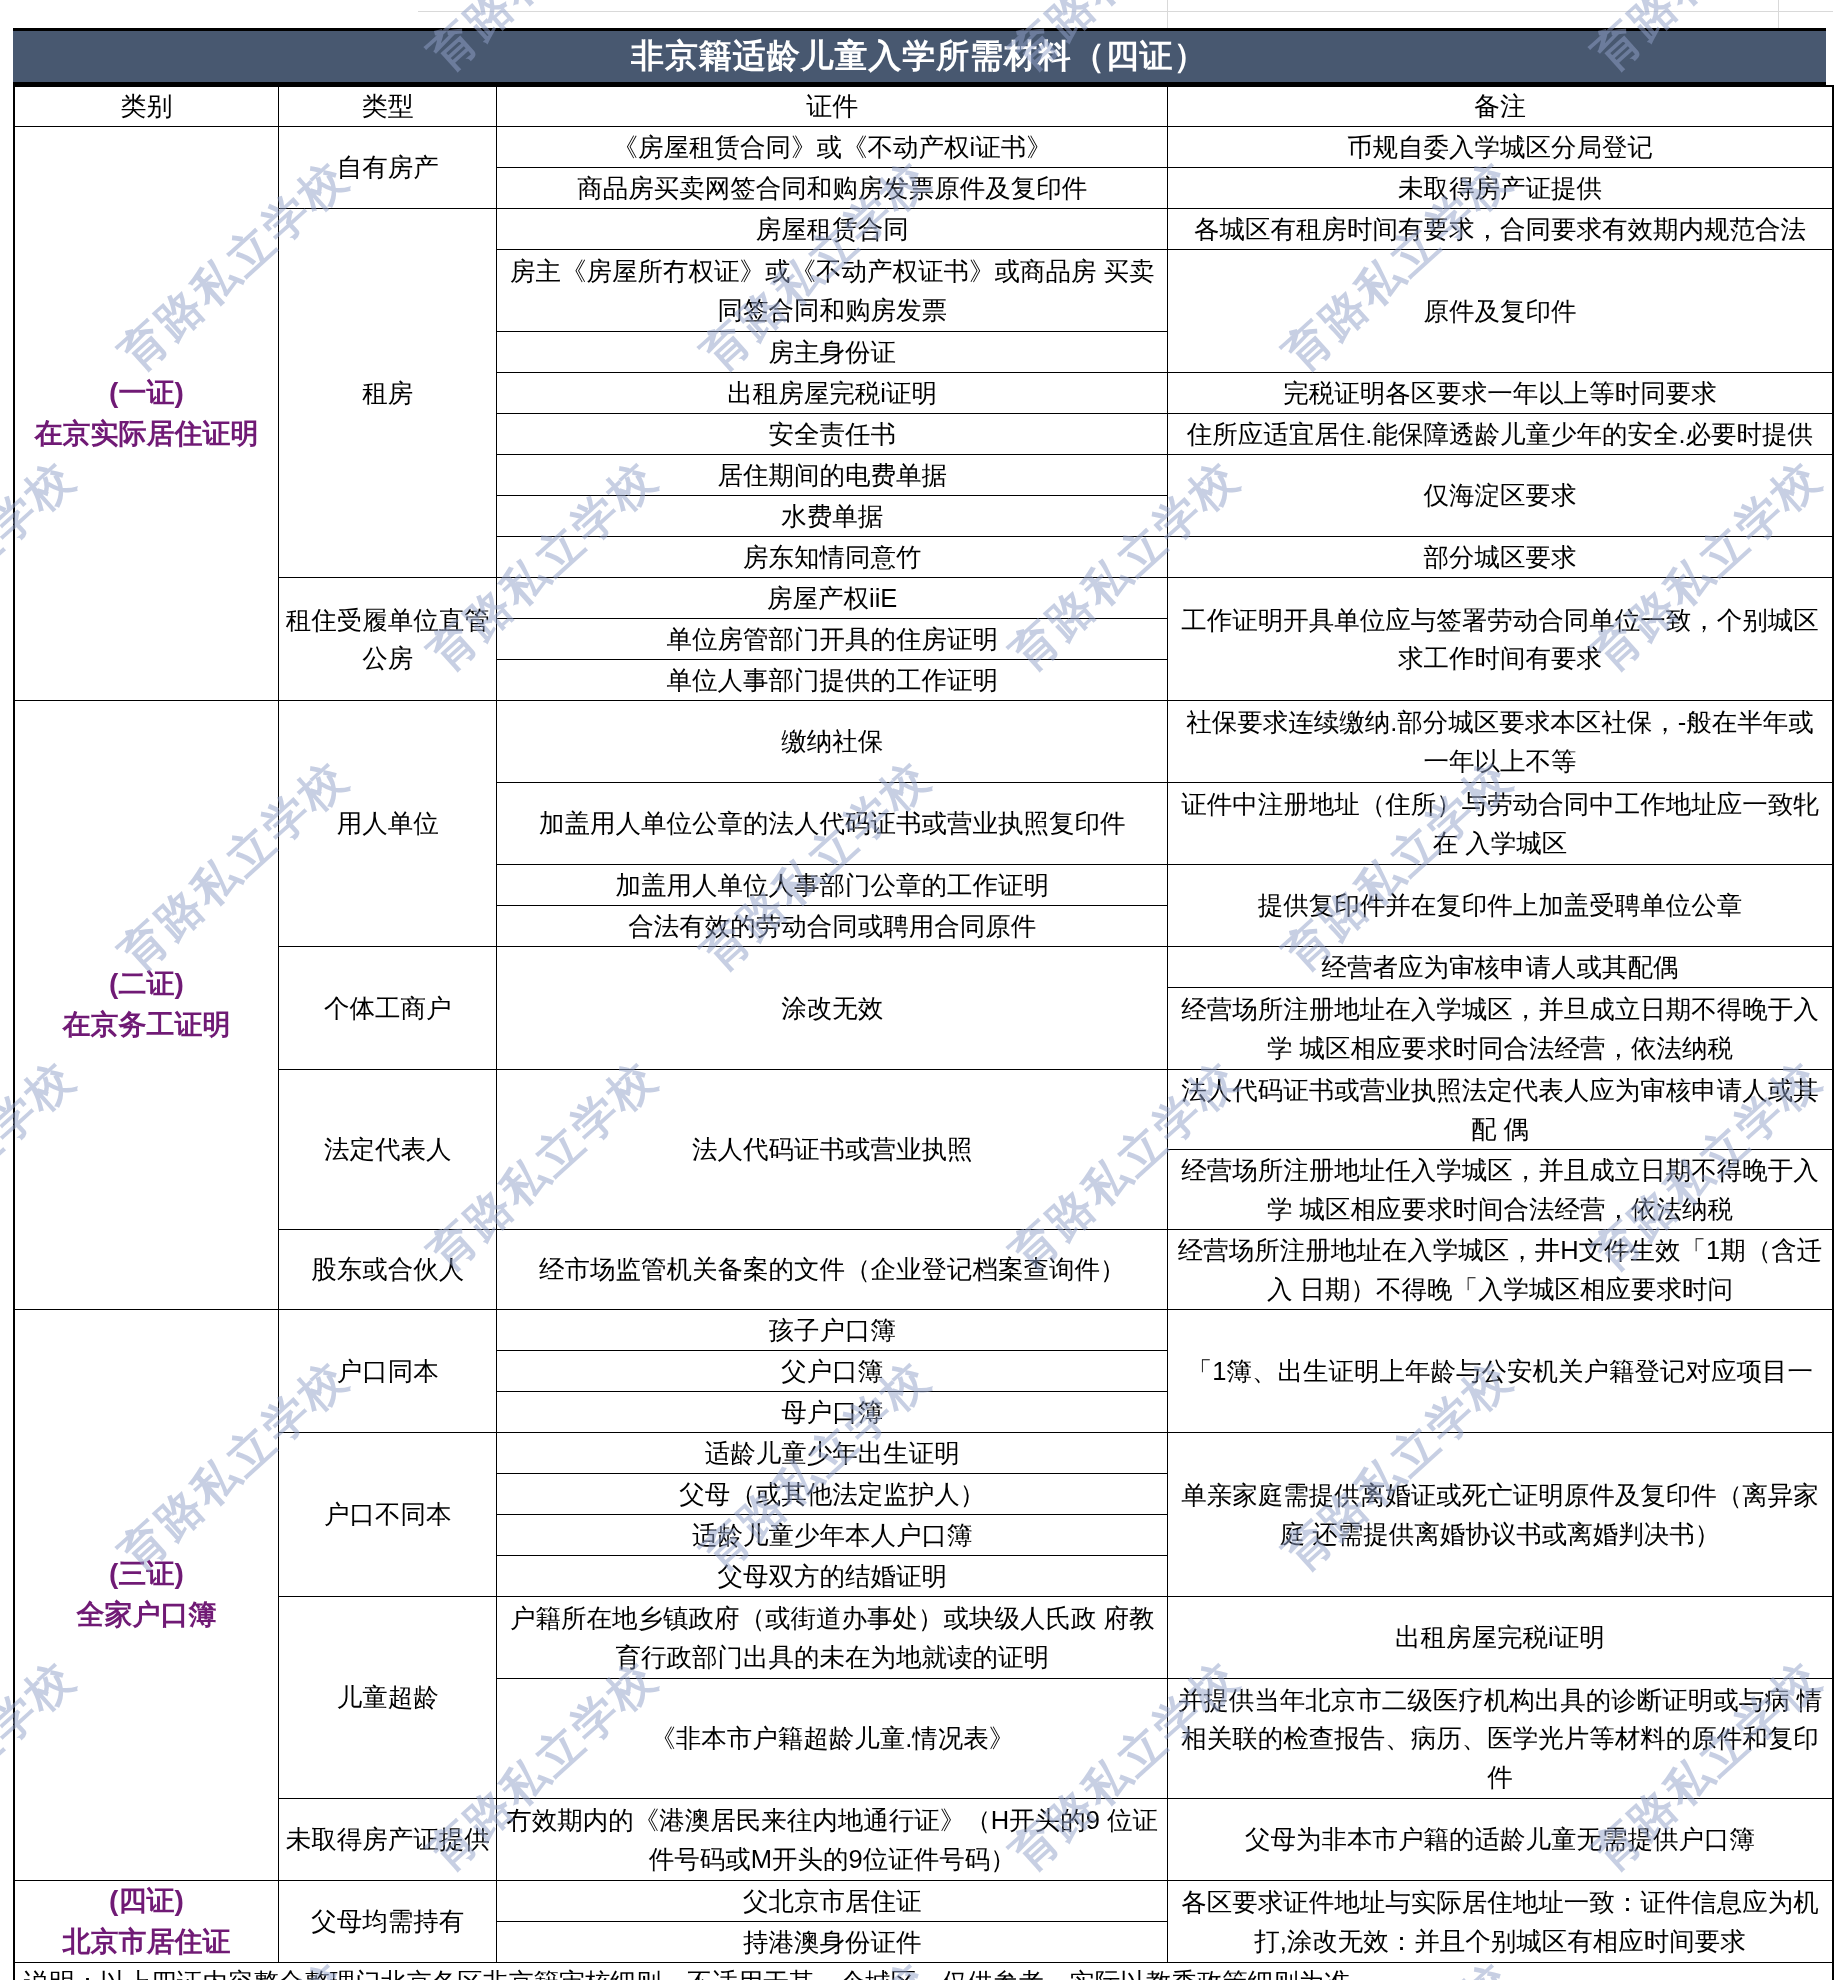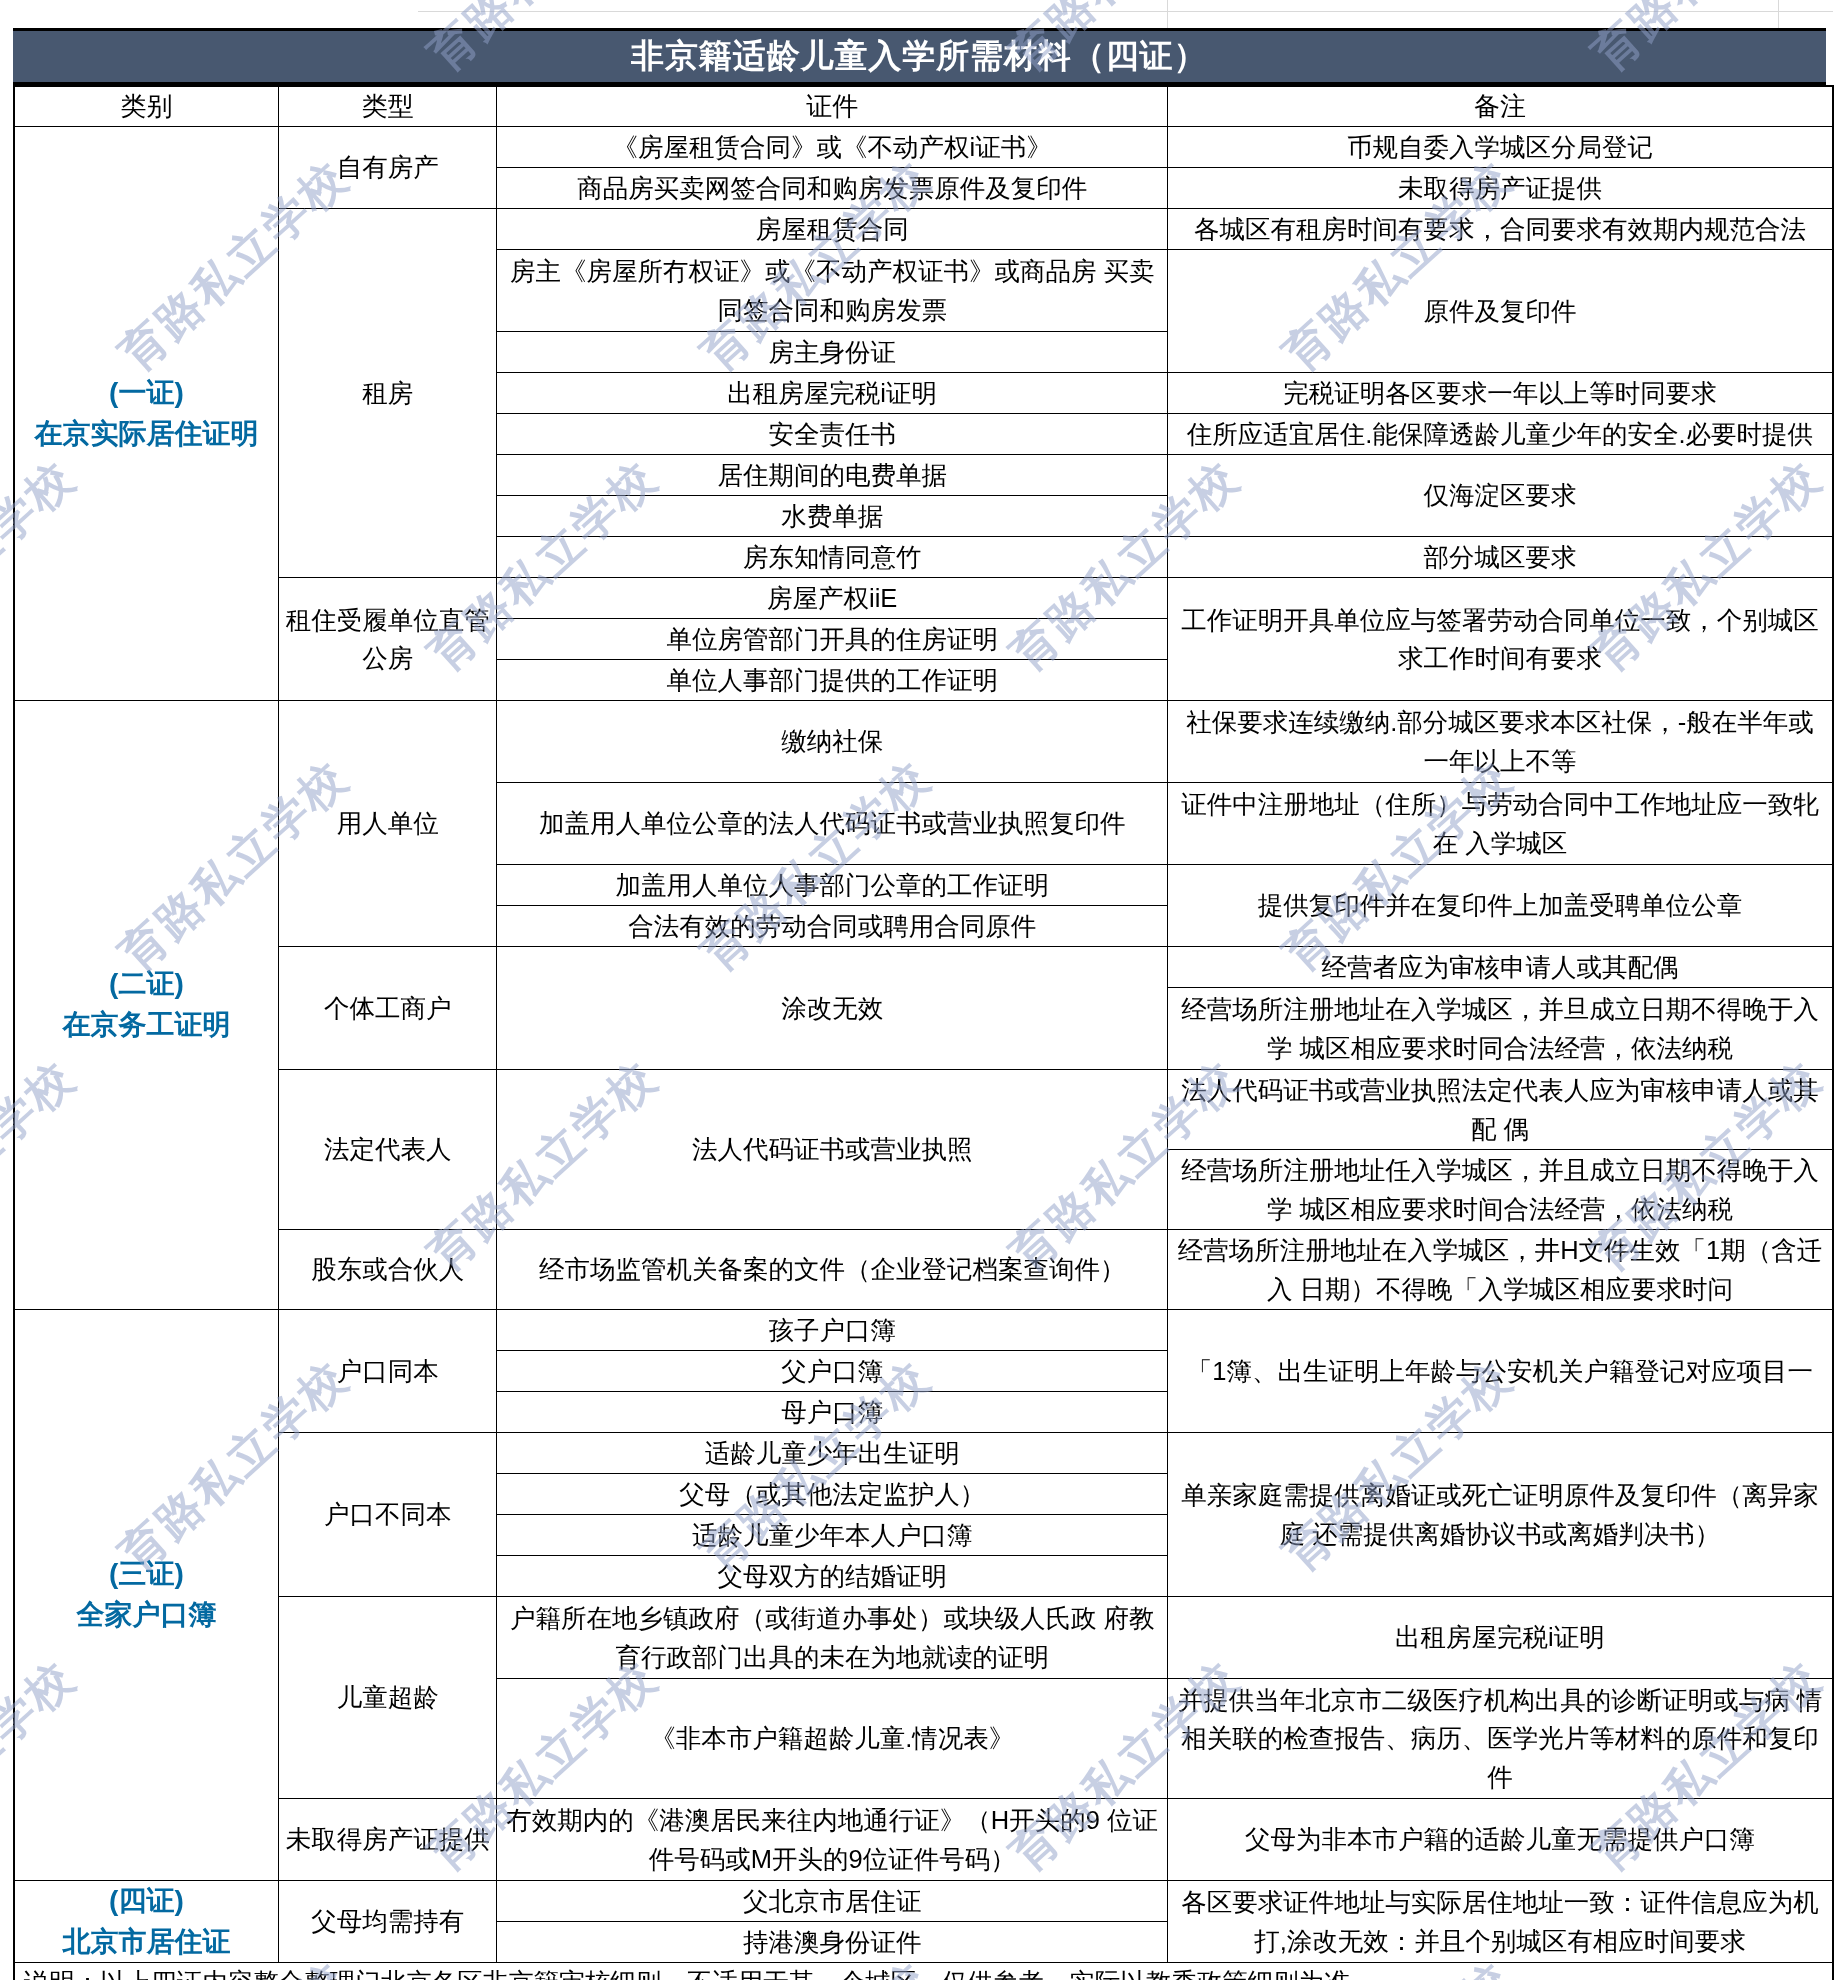--- a/index.html
+++ b/index.html
@@ -23,21 +23,21 @@
   table{
     border-collapse:collapse;table-layout:fixed;width:1818px;margin-left:12.7px;
     border:2.7px solid #000;
   }
   th,td{
     border:1.8px solid #000;text-align:center;vertical-align:middle;
     font-size:25.5px;line-height:1.5;padding:0 5.5px;overflow:hidden;
     word-break:break-all;
   }
   th{font-weight:normal;font-size:26px;}
-  td.cat{color:#0369a1;font-weight:bold;font-size:28px;line-height:1.45;}
+  td.cat{color:#701a75;font-weight:bold;font-size:28px;line-height:1.45;}
   td.footer-cell{text-align:left;padding-left:9px;font-size:25.5px;border-bottom:2.7px solid #000;}
   tr.r44{height:40px;margin-top:44px;} tr.r45{height:41px;} tr.r88{height:80px;}
   tr.r90{height:82px;} tr.r132{height:120px;} tr.r40{height:36px;}
 
   
   .wmlayer{position:absolute;inset:0;pointer-events:none;z-index:6;}
   .wm{
     position:absolute;font-size:45px;letter-spacing:2.7px;white-space:nowrap;
     color:rgba(143,160,200,0.50);transform:rotate(-42deg);font-weight:bold;
   }

